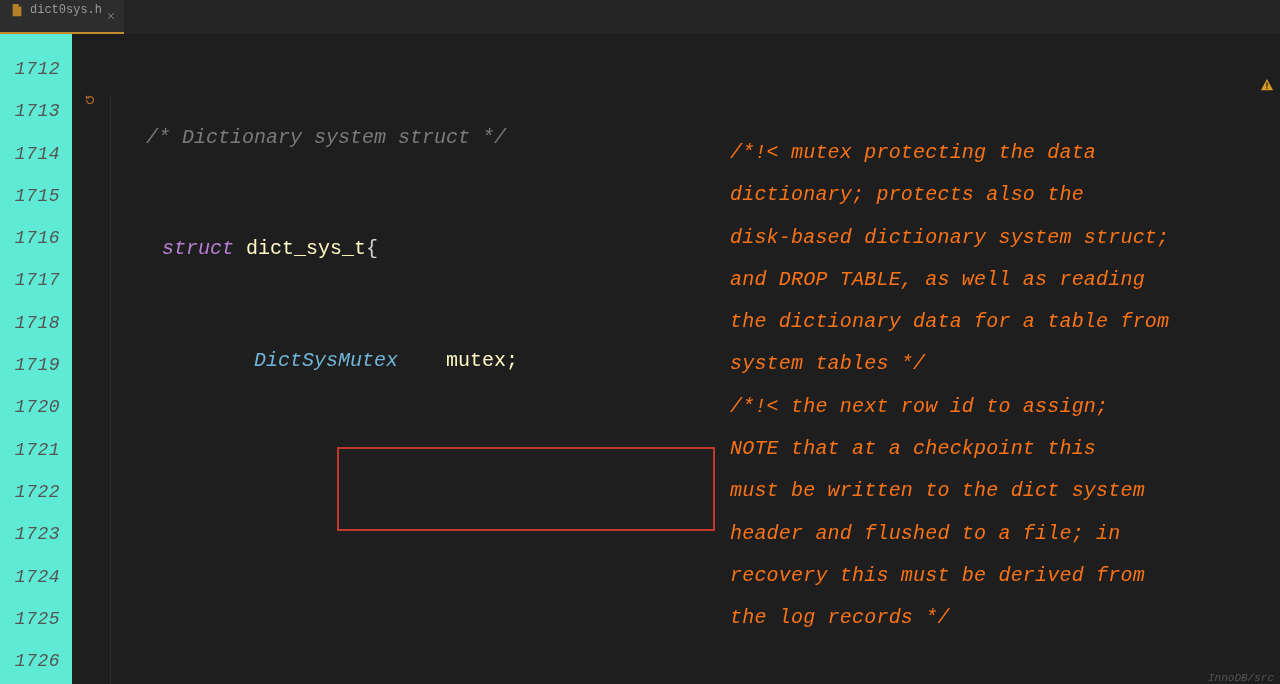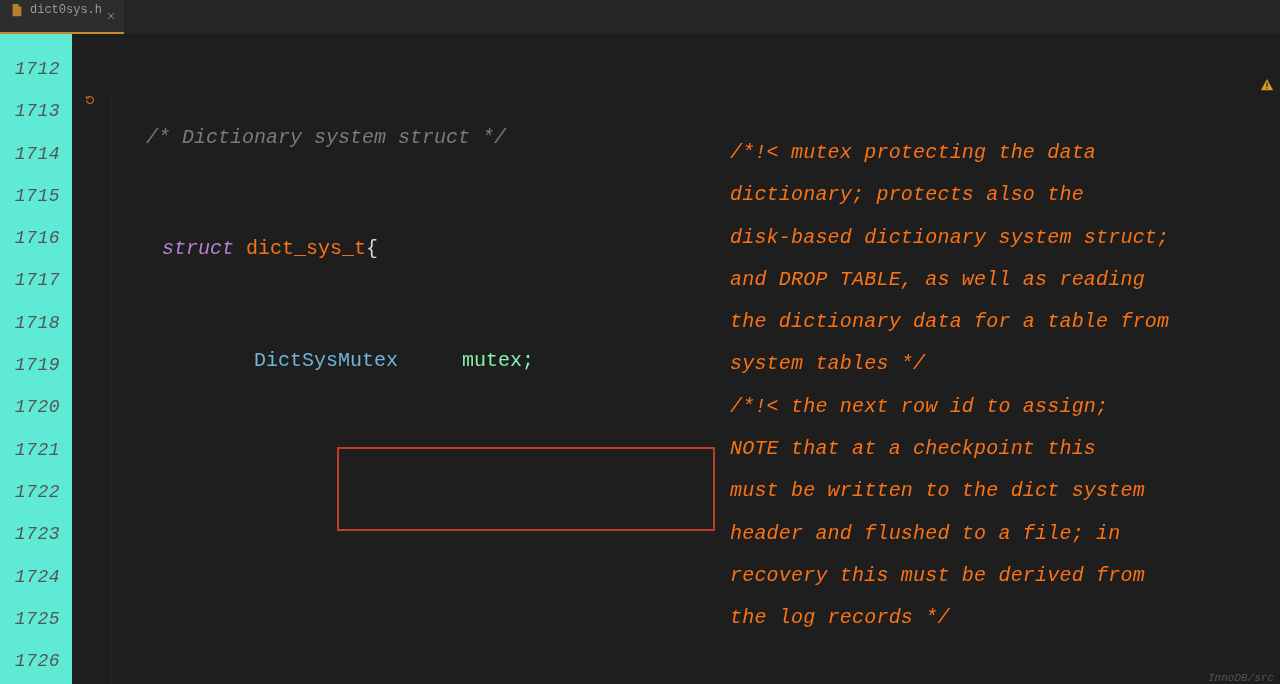--- a/index.html
+++ b/index.html
@@ -97,23 +97,23 @@
     white-space: pre;
   }
   .code-line {
     height: 42.3px;
     line-height: 42.3px;
     position: relative;
   }
 
   .tok-comment { color: #7a7a7a; font-style: italic; }
   .tok-keyword { color: #b87fd4; font-style: italic; margin-left: 16px; }
-  .tok-type    { color: #f97316; }
-  .tok-type2   { color: #6fb5d8; }
-  .tok-member  { color: #86efac; margin-left: 16px; }
+  .tok-type    { color: #fef9c3; }
+  .tok-type2   { color: #6fb5d8; font-style: italic; }
+  .tok-member  { color: #fef9c3; }
   .tok-punc    { color: #d4d4d4; }
 
   .comment-col {
     position: absolute;
     top: 98px;
     left: 730px;
     right: 8px;
   }
   .comment-line {
     height: 42.3px;

